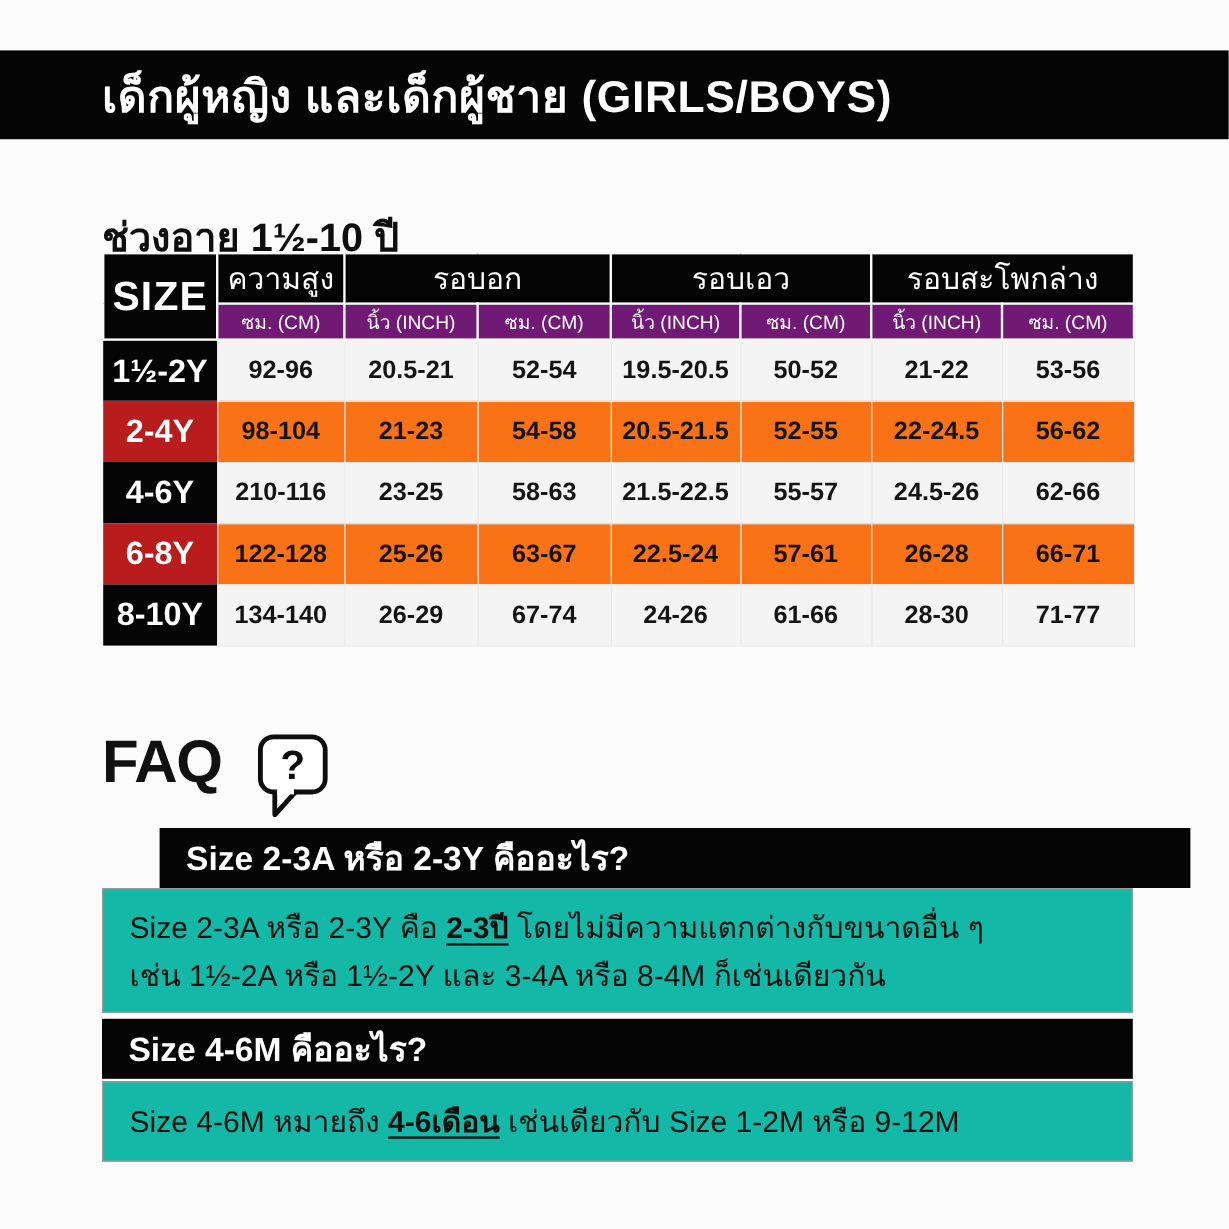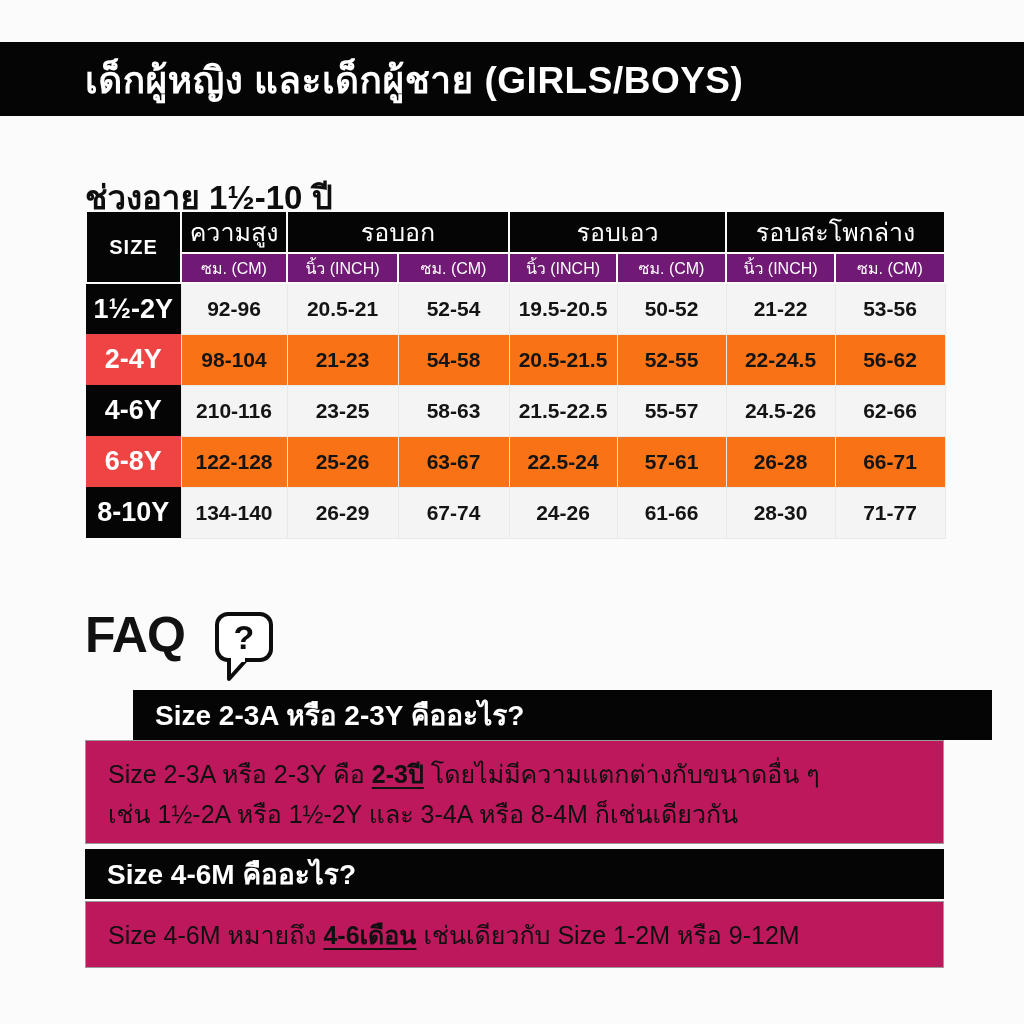--- a/index.html
+++ b/index.html
@@ -49,21 +49,21 @@
     table-layout: fixed;
   }
   .size-table th, .size-table td {
     text-align: center;
     vertical-align: middle;
     padding: 0;
   }
   .size-table th.corner {
     background: #050505;
     color: #fff;
-    font-size: 20px;
+    font-size: 34px;
     font-weight: bold;
     border: 2px solid #fbfbfb;
     letter-spacing: 1px;
   }
   .size-table th.group {
     background: #050505;
     color: #fff;
     font-size: 25px;
     font-weight: normal;
     height: 34px;
@@ -88,21 +88,21 @@
   .size-table th.size-cell {
     color: #fff;
     font-size: 27px;
     font-weight: bold;
     height: 51px;
     border: none;
   }
   tr.r-odd td.data  { background: #f4f4f4; }
   tr.r-even td.data { background: #f97316; margin-left: 40px; }
   tr.r-odd th.size-cell  { background: #050505; }
-  tr.r-even th.size-cell { background: #ef4444; }
+  tr.r-even th.size-cell { background: #b91c1c; }
 
   
   .faq-head {
     position: absolute;
     left: 85px; top: 608px;
     display: flex;
     align-items: flex-start;
     gap: 28px;
   }
   .faq-title {
@@ -126,21 +126,21 @@
     font-size: 28px;
     font-weight: bold;
   }
   .q1 { top: 690px; margin-left: 48px; }
   .q2 { top: 849px; }
 
   .a-box {
     position: absolute;
     left: 85px;
     width: 859px;
-    background: #be185d;
+    background: #14b8a6;
     border: 1px solid #9a9a9a;
     color: #101010;
     font-size: 25px;
     line-height: 1.6;
     padding: 13px 20px 13px 22px;
   }
   .a1 { top: 740px; height: 104px; }
   .a2 { top: 901px; height: 67px; display: flex; align-items: flex-start; }
 
   .hl {

